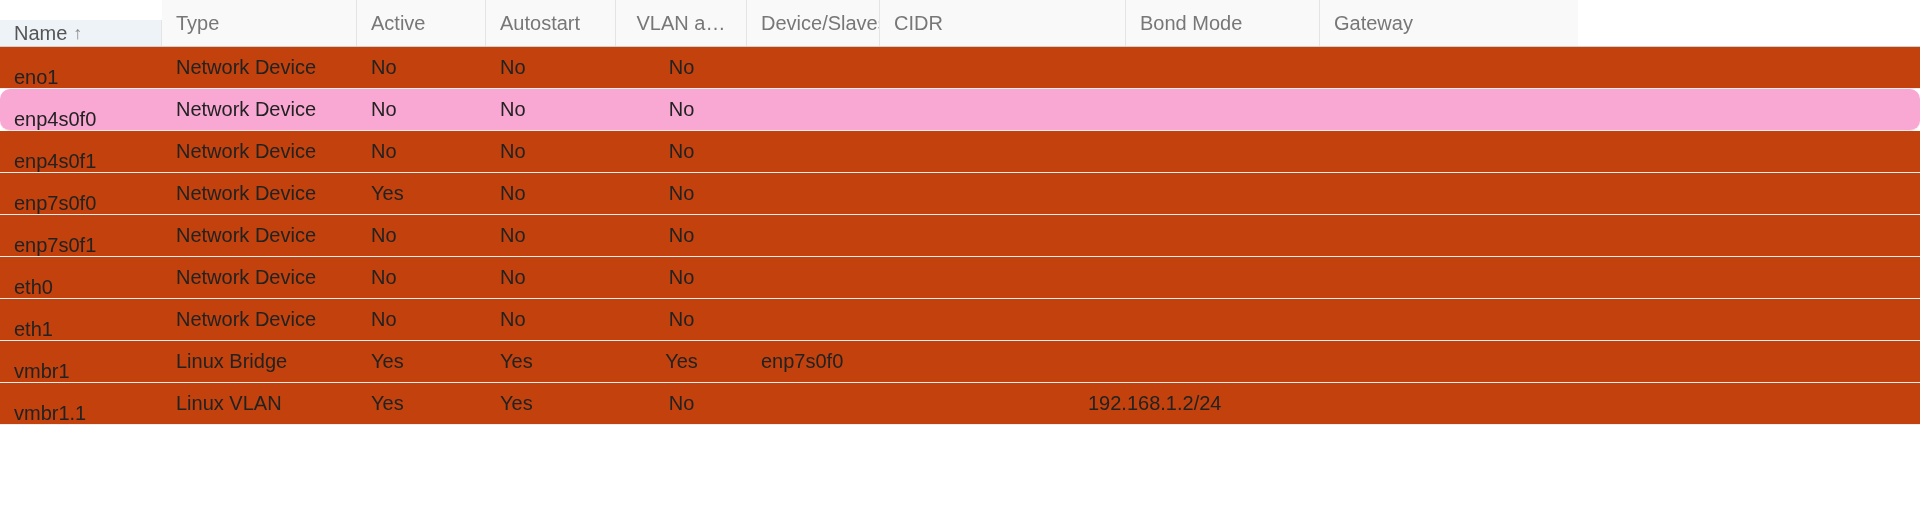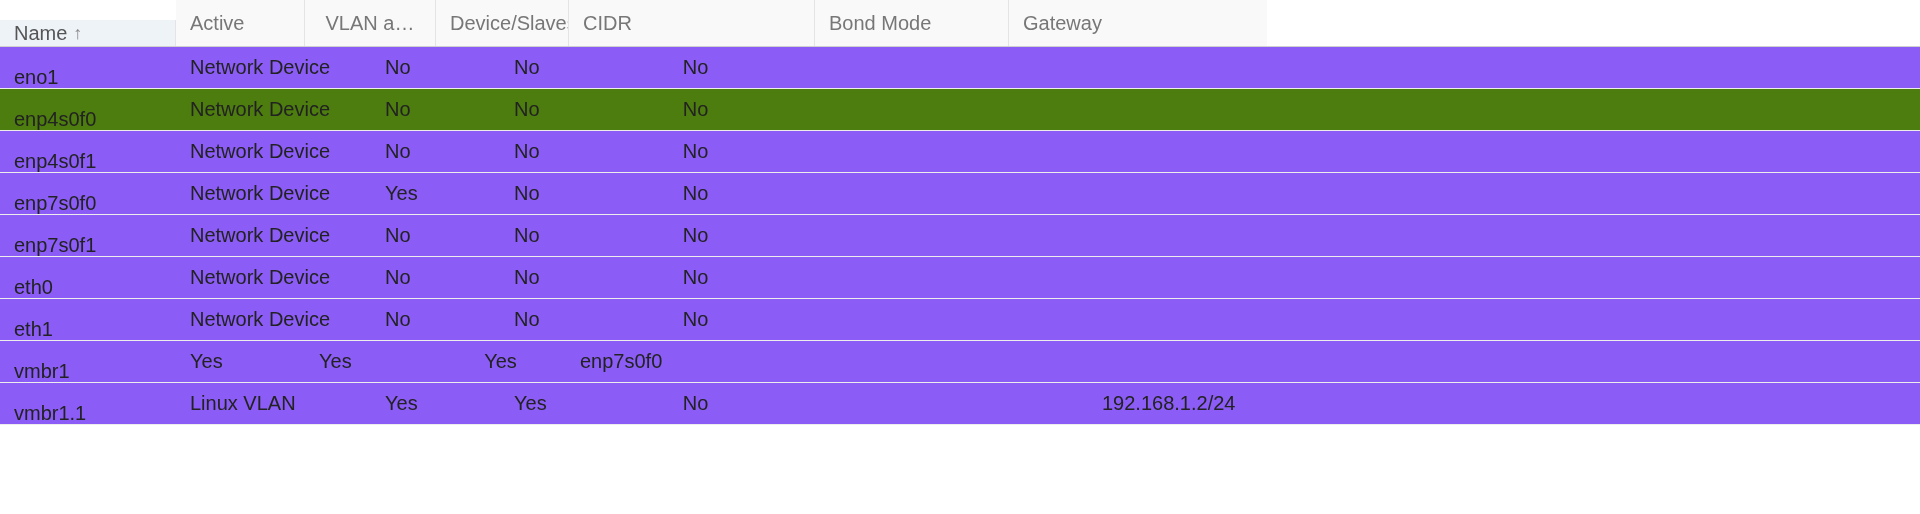--- a/index.html
+++ b/index.html
@@ -8,49 +8,55 @@
     .header-row { display: flex; height: 47px; border-bottom: 1px solid #d0d0d0; }
     .header-cell {
       display: flex; align-items: center; padding: 0 14px;
       border-right: 1px solid #e4e4e4; background: #f9f9f9;
       color: #777; font-weight: 400; overflow: hidden; white-space: nowrap; text-overflow: ellipsis;
       cursor: pointer;
     }
     .header-cell.sorted { background: #eef3f8; color: #555; }
     .header-cell:last-child { border-right: none; }
     .sort-icon { margin-left: 6px; color: #888; font-size: 18px; line-height: 1; }
-    .body-row { display: flex; height: 42px; border-bottom: 1px solid #ededed; align-items: center; background: #8b5cf6; }
-    .body-row.selected { background: #4d7c0f; }
+    .body-row { display: flex; height: 42px; border-bottom: 1px solid #ededed; align-items: center; background: #c2410c; }
+    .body-row.selected { background: #f9a8d4; border-radius: 10px; }
     .body-cell {
       padding: 0 14px; display: flex; align-items: center;
       overflow: hidden; white-space: nowrap; text-overflow: ellipsis;
       color: #222;
     }
-    .c0 { width: 176px; margin-top: 20px; }
+    .c0 { width: 162px; margin-top: 20px; }
     .c1 { width: 195px; }
     .c2 { width: 129px; }
     .c3 { width: 130px; }
     .c4 { width: 131px; justify-content: center; }
     .c5 { width: 133px; }
     .c6 { width: 194px; }
     .c7 { width: 246px; }
     .c8 { width: 258px; }
   </style>
 </head>
 <body>
 
 <div class="grid">
 
   <div class="header-row">
     <div class="header-cell sorted c0">
       <span>Name</span>
       <span class="sort-icon">↑</span>
     </div>
+    <div class="header-cell c1">
+      <span>Type</span>
+    </div>
     <div class="header-cell c2">
       <span>Active</span>
+    </div>
+    <div class="header-cell c3">
+      <span>Autostart</span>
     </div>
     <div class="header-cell c4">
       <span>VLAN a…</span>
     </div>
     <div class="header-cell c5">
       <span>Device/Slaves</span>
     </div>
     <div class="header-cell c7">
       <span>CIDR</span>
     </div>
@@ -135,20 +141,21 @@
         <div class="body-cell c2">No</div>
         <div class="body-cell c3">No</div>
         <div class="body-cell c4">No</div>
         <div class="body-cell c5"></div>
         <div class="body-cell c6"></div>
         <div class="body-cell c7"></div>
         <div class="body-cell c8"></div>
       </div>
       <div class="body-row">
         <div class="body-cell c0">vmbr1</div>
+        <div class="body-cell c1">Linux Bridge</div>
         <div class="body-cell c2">Yes</div>
         <div class="body-cell c3">Yes</div>
         <div class="body-cell c4">Yes</div>
         <div class="body-cell c5">enp7s0f0</div>
         <div class="body-cell c6"></div>
         <div class="body-cell c7"></div>
         <div class="body-cell c8"></div>
       </div>
       <div class="body-row">
         <div class="body-cell c0">vmbr1.1</div>

